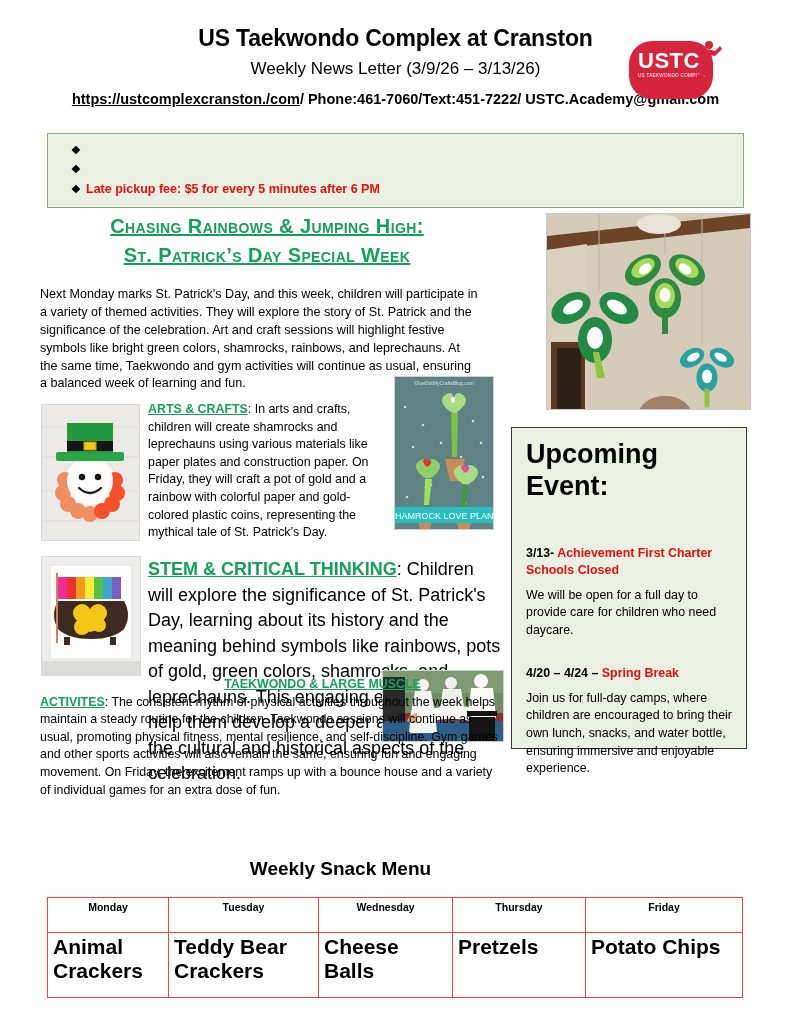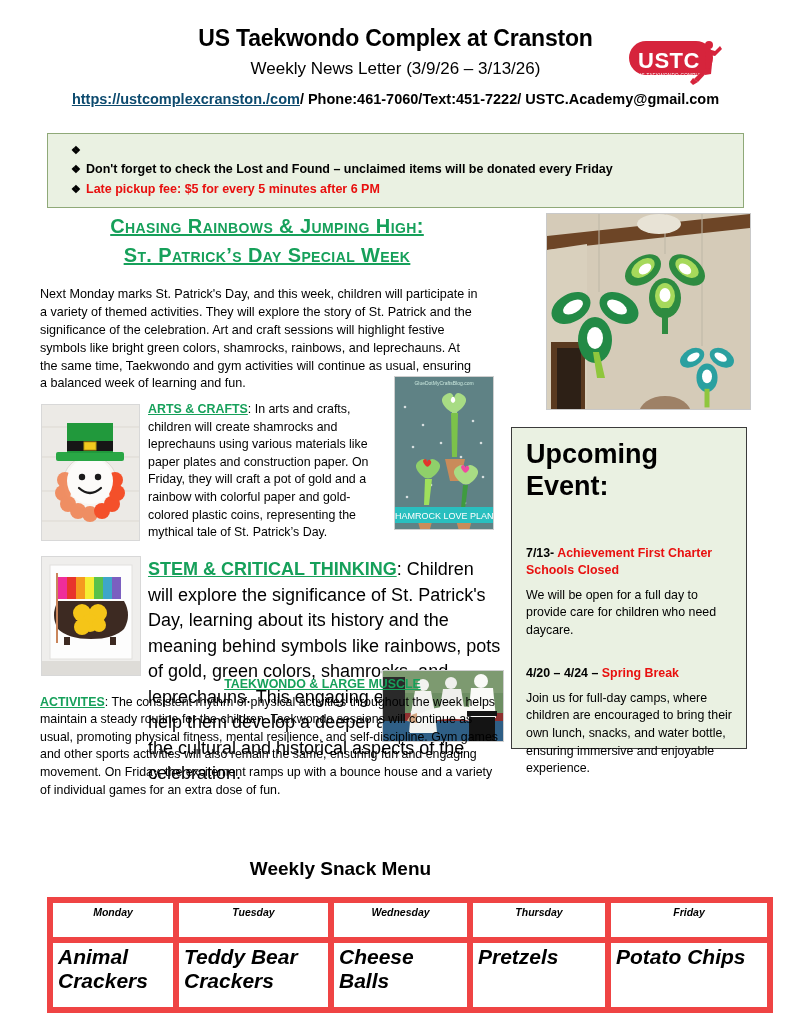--- a/index.html
+++ b/index.html
@@ -42,34 +42,34 @@
   }
   .hdr-contact {
     text-align: center;
     font-size: 14.5px;
     font-weight: bold;
     margin-top: 12px;
     line-height: 1.2;
     white-space: nowrap;
   }
   .hdr-contact a {
-    color: #0c4a6e;
+    color: #000000;
     text-decoration: underline;
   }
   .logo {
     position: absolute;
     right: 68px;
     top: 38px;
     width: 94px;
     height: 52px;
   }
   .logo-badge {
     position: absolute;
     left: 0; top: 3px;
-    width: 84px; height: 34px;
+    width: 84px; height: 58px;
     background: #d6243c;
     border-radius: 23px;
     overflow: hidden;
   }
   .logo-ustc {
     position: absolute;
     left: 9px; top: 7px;
     font-size: 22px;
     font-weight: bold;
     letter-spacing: 0.5px;
@@ -265,23 +265,22 @@
     font-weight: bold;
   }
   .snack-table {
     position: absolute;
     left: 47px; top: 897px;
     width: 680px;
     border-collapse: collapse;
     table-layout: fixed;
   }
   .snack-table th, .snack-table td {
-    border: 6px solid #ef4444;
+    border: 1px solid #ef4444;
     vertical-align: top;
-    font-style: italic;
   }
   .snack-table th {
     font-size: 10.5px;
     font-weight: bold;
     text-align: center;
     height: 30px;
     padding-top: 3px;
   }
   .snack-table td {
     font-size: 21px;
@@ -323,21 +322,20 @@
       </g>
     </svg>
   </div>
 
   <div class="notice">
     <div class="notice-item">
       <span class="notice-bullet">❖</span>
     </div>
     <div class="notice-item">
       <span class="notice-bullet">❖</span>
-      <span>Don't forget to check the Lost and Found – unclaimed items will be donated every Friday</span>
     </div>
     <div class="notice-item">
       <span class="notice-bullet">❖</span>
       <span class="notice-red">Late pickup fee: $5 for every 5 minutes after 6 PM</span>
     </div>
   </div>
 
   <div class="sect-title">
     <span>Chasing Rainbows &amp; Jumping High:</span><br>
     <span>St. Patrick’s Day Special Week</span>
@@ -544,21 +542,21 @@
       <rect x="86" y="46" width="26" height="24" fill="#141414"></rect>
     </svg>
   </div>
 
   <div class="tkd-text">
     <span class="hl tkd-head">TAEKWONDO &amp; LARGE MUSCLE</span><span class="hl">ACTIVITES</span><span>: The consistent rhythm of physical activities throughout the week helps maintain a steady routine for the children. Taekwondo sessions will continue as usual, promoting physical fitness, mental resilience, and self-discipline. Gym games and other sports activities will also remain the same, ensuring fun and engaging movement. On Friday, the excitement ramps up with a bounce house and a variety of individual games for an extra dose of fun.</span>
   </div>
 
   <div class="event-box">
     <div class="event-title">Upcoming Event:</div>
-    <div class="event-h"><span>7/13-</span> <span class="red">Achievement First Charter Schools Closed</span></div>
+    <div class="event-h"><span>3/13-</span> <span class="red">Achievement First Charter Schools Closed</span></div>
     <div class="event-p">We will be open for a full day to provide care for children who need daycare.</div>
     <div class="event-h"><span>4/20 – 4/24 –</span> <span class="red">Spring Break</span></div>
     <div class="event-p last">Join us for full-day camps, where children are encouraged to bring their own lunch, snacks, and water bottle, ensuring immersive and enjoyable experience.</div>
   </div>
 
   <div class="snack-title">Weekly Snack Menu</div>
   <table class="snack-table">
     <thead>
       <tr>
         <th class="c0">Monday</th>

